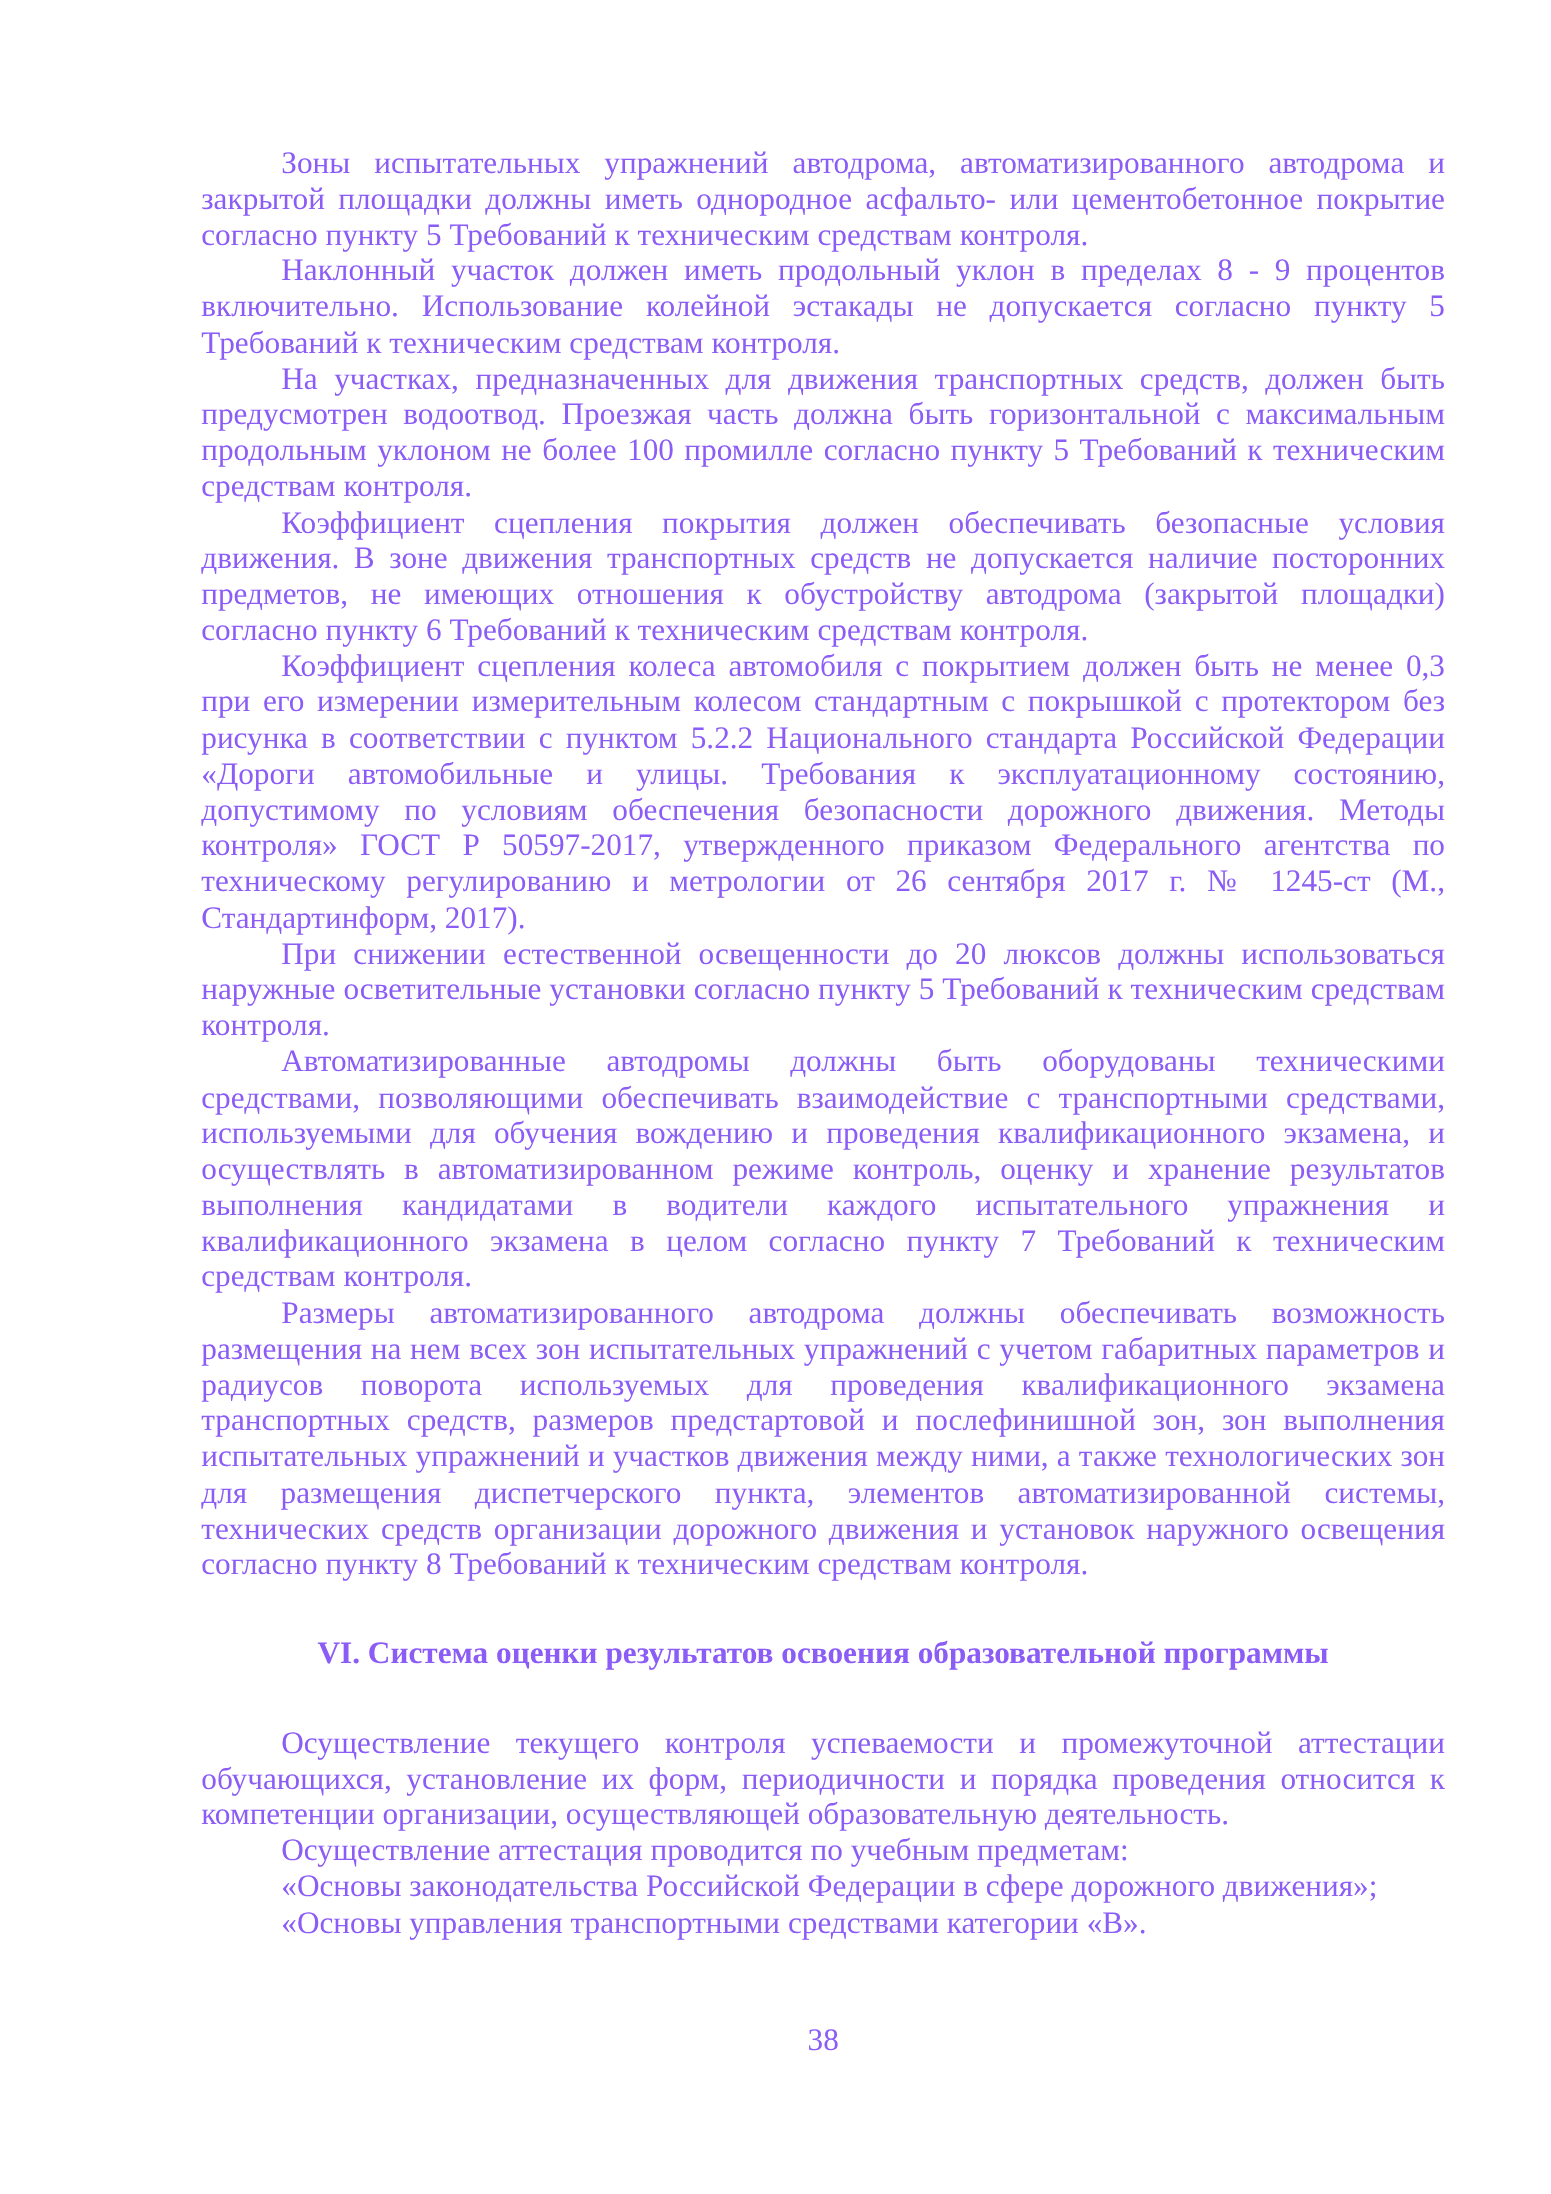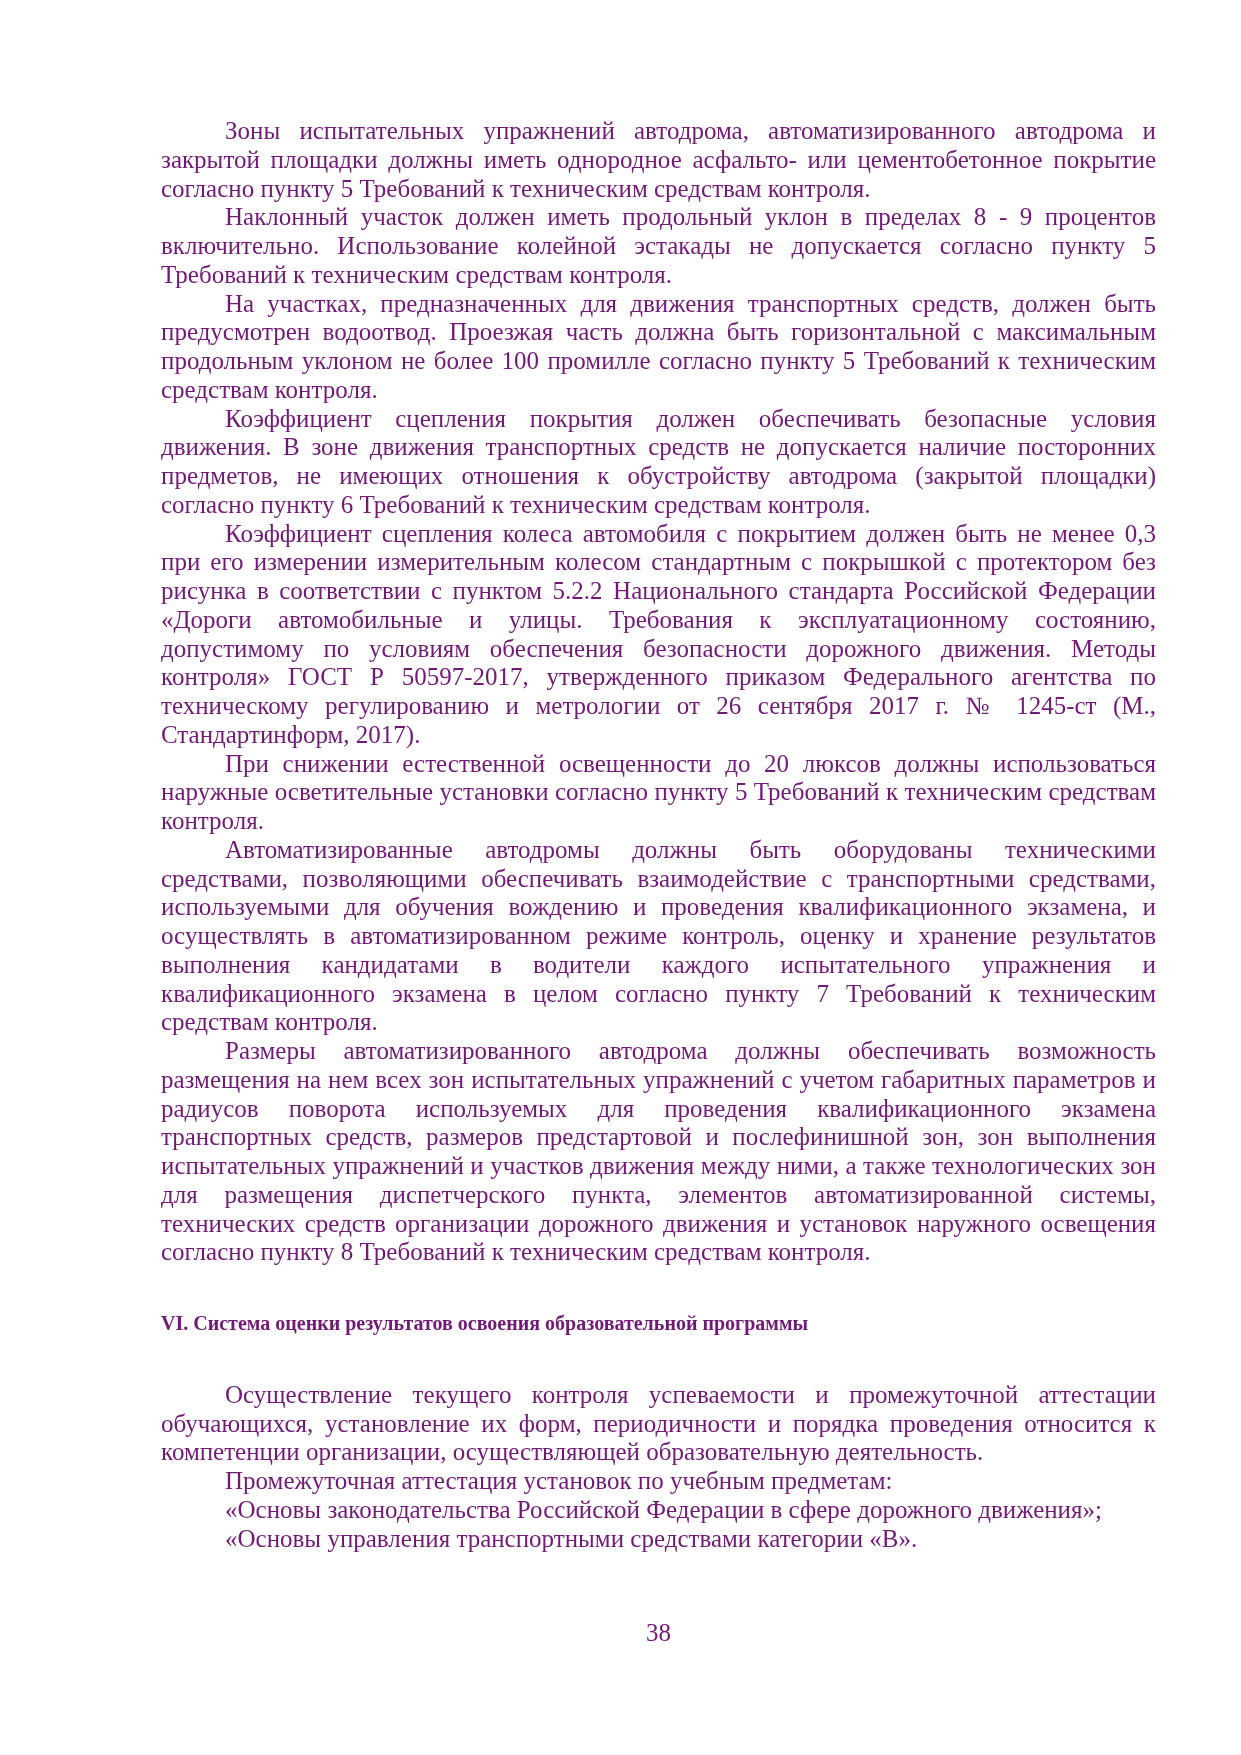--- a/index.html
+++ b/index.html
@@ -5,43 +5,43 @@
   html, body {
     margin: 0;
     padding: 0;
     background: #ffffff;
   }
   .page {
     position: relative;
     width: 1241px;
     height: 1755px;
     background: #ffffff;
-    color: #701a75;
+    color: #8b5cf6;
     font-family: "Liberation Serif", "DejaVu Serif", serif;
     font-size: 25px;
     line-height: 28.75px;
     overflow: hidden;
   }
   .textblock {
     position: absolute;
     left: 161px;
     top: 117px;
     width: 995px;
   }
   .para {
     margin: 0;
     text-align: justify;
     text-indent: 64px;
   }
   .heading {
     margin: 42px 0 43px 0;
-    font-size: 20px;
+    font-size: 25px;
     line-height: 28.75px;
     font-weight: bold;
-    text-align: left;
+    text-align: center;
     text-indent: 0;
   }
   .pagenum {
     position: absolute;
     left: 161px;
     top: 1619px;
     width: 995px;
     text-align: center;
   }
 </style>
@@ -53,18 +53,18 @@
     <p class="para">Зоны испытательных упражнений автодрома, автоматизированного автодрома и закрытой площадки должны иметь однородное асфальто- или цементобетонное покрытие согласно пункту 5 Требований к техническим средствам контроля.</p>
     <p class="para">Наклонный участок должен иметь продольный уклон в пределах 8 - 9 процентов включительно. Использование колейной эстакады не допускается согласно пункту 5 Требований к техническим средствам контроля.</p>
     <p class="para">На участках, предназначенных для движения транспортных средств, должен быть предусмотрен водоотвод. Проезжая часть должна быть горизонтальной с максимальным продольным уклоном не более 100 промилле согласно пункту 5 Требований к техническим средствам контроля.</p>
     <p class="para">Коэффициент сцепления покрытия должен обеспечивать безопасные условия движения. В зоне движения транспортных средств не допускается наличие посторонних предметов, не имеющих отношения к обустройству автодрома (закрытой площадки) согласно пункту 6 Требований к техническим средствам контроля.</p>
     <p class="para">Коэффициент сцепления колеса автомобиля с покрытием должен быть не менее 0,3 при его измерении измерительным колесом стандартным с покрышкой с протектором без рисунка в соответствии с пунктом 5.2.2 Национального стандарта Российской Федерации «Дороги автомобильные и улицы. Требования к эксплуатационному состоянию, допустимому по условиям обеспечения безопасности дорожного движения. Методы контроля» ГОСТ Р 50597-2017, утвержденного приказом Федерального агентства по техническому регулированию и метрологии от 26 сентября 2017 г. № 1245-ст (М., Стандартинформ, 2017).</p>
     <p class="para">При снижении естественной освещенности до 20 люксов должны использоваться наружные осветительные установки согласно пункту 5 Требований к техническим средствам контроля.</p>
     <p class="para">Автоматизированные автодромы должны быть оборудованы техническими средствами, позволяющими обеспечивать взаимодействие с транспортными средствами, используемыми для обучения вождению и проведения квалификационного экзамена, и осуществлять в автоматизированном режиме контроль, оценку и хранение результатов выполнения кандидатами в водители каждого испытательного упражнения и квалификационного экзамена в целом согласно пункту 7 Требований к техническим средствам контроля.</p>
     <p class="para">Размеры автоматизированного автодрома должны обеспечивать возможность размещения на нем всех зон испытательных упражнений с учетом габаритных параметров и радиусов поворота используемых для проведения квалификационного экзамена транспортных средств, размеров предстартовой и послефинишной зон, зон выполнения испытательных упражнений и участков движения между ними, а также технологических зон для размещения диспетчерского пункта, элементов автоматизированной системы, технических средств организации дорожного движения и установок наружного освещения согласно пункту 8 Требований к техническим средствам контроля.</p>
     <h2 class="heading">VI. Система оценки результатов освоения образовательной программы</h2>
     <p class="para">Осуществление текущего контроля успеваемости и промежуточной аттестации обучающихся, установление их форм, периодичности и порядка проведения относится к компетенции организации, осуществляющей образовательную деятельность.</p>
-    <p class="para">Промежуточная аттестация установок по учебным предметам:</p>
+    <p class="para">Осуществление аттестация проводится по учебным предметам:</p>
     <p class="para">«Основы законодательства Российской Федерации в сфере дорожного движения»;</p>
     <p class="para">«Основы управления транспортными средствами категории «В».</p>
   </div>
   <div class="pagenum">38</div>
 </div>
 
 </body></html>

